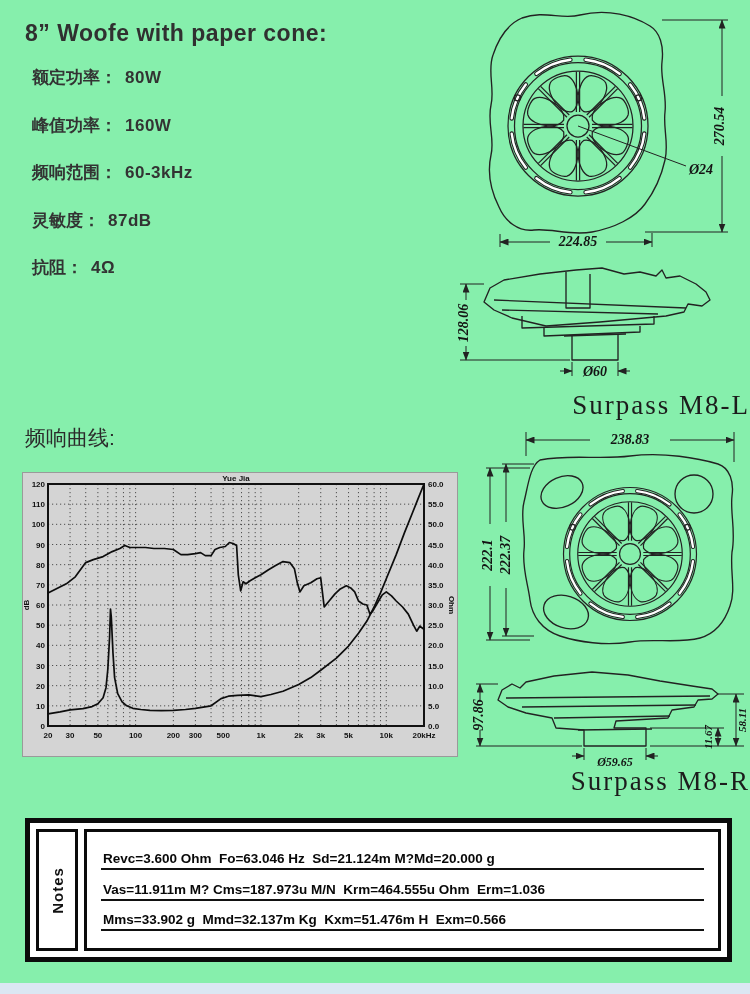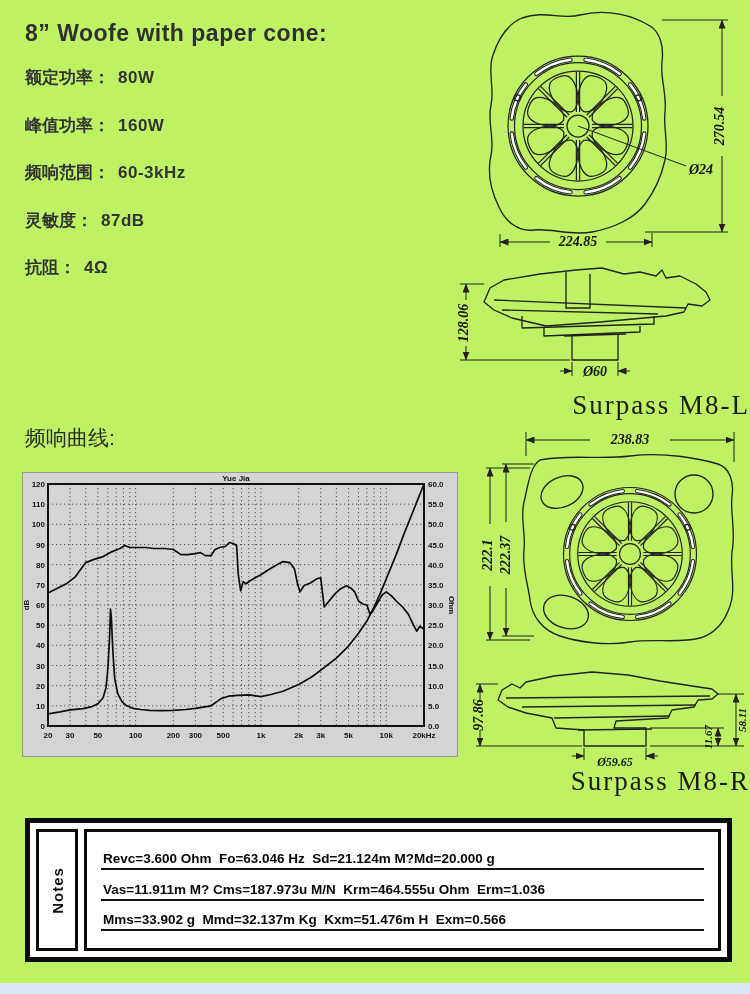--- a/index.html
+++ b/index.html
@@ -1,19 +1,19 @@
 <!DOCTYPE html>
 <html><head>
 <meta charset="utf-8">
 <style>
   html,body{margin:0;padding:0;background:#fff;}
-  #page{position:relative;width:750px;height:994px;background:#bef264;overflow:hidden;
+  #page{position:relative;width:750px;height:994px;background:#86efac;overflow:hidden;
         font-family:"Liberation Sans",sans-serif;color:#222;}
   .page-title{position:absolute;left:25px;top:20px;font-size:23px;font-weight:bold;color:#303030;letter-spacing:.5px;}
-  .specs{position:absolute;left:25px;top:66px;}
+  .specs{position:absolute;left:32px;top:66px;}
   .spec-row{height:24px;margin-bottom:23.5px;font-size:17px;font-weight:600;color:#333;white-space:pre;}
   .spec-row .val{margin-left:8px;letter-spacing:.5px;}
   .section-title{position:absolute;left:25px;top:424px;font-size:21px;font-weight:normal;color:#2b2b2b;}
   #freq-chart-svg{position:absolute;left:22px;top:472px;}
   svg.drawing{position:absolute;overflow:visible;}
   .ln{fill:none;stroke:#222;stroke-width:1.35;stroke-linejoin:round;}
   .dim{fill:none;stroke:#222;stroke-width:1;}
   .dt{font:italic bold 14px "Liberation Serif",serif;fill:#141414;}
   .dt-s{font:italic bold 11px "Liberation Serif",serif;fill:#141414;}
   .model-label{position:absolute;text-align:right;font-family:"Liberation Serif",serif;

